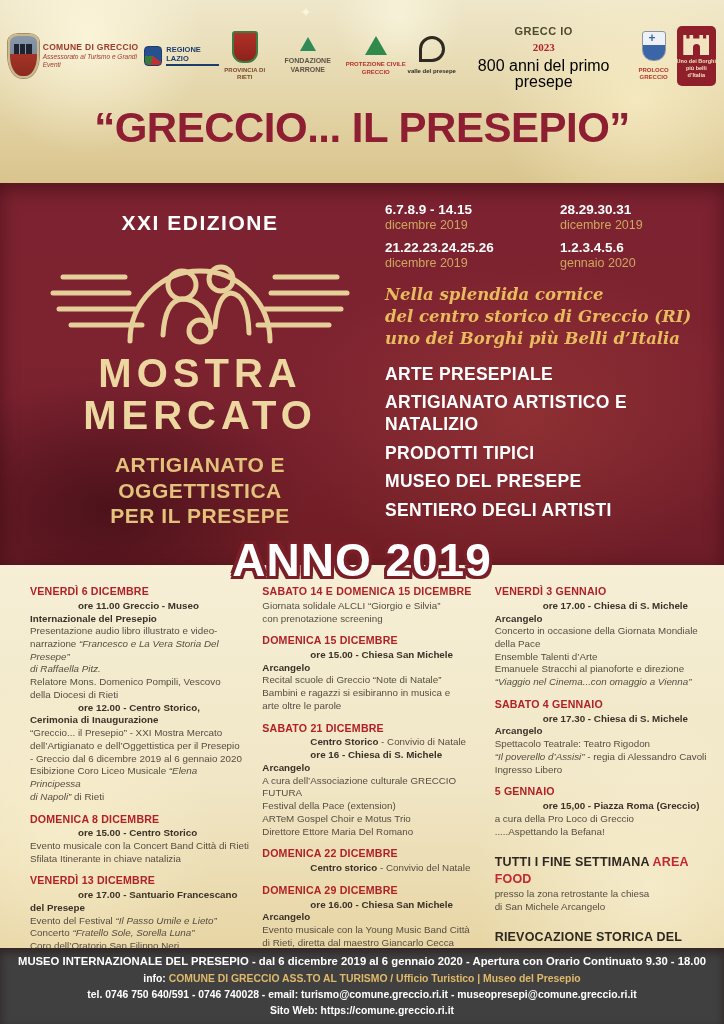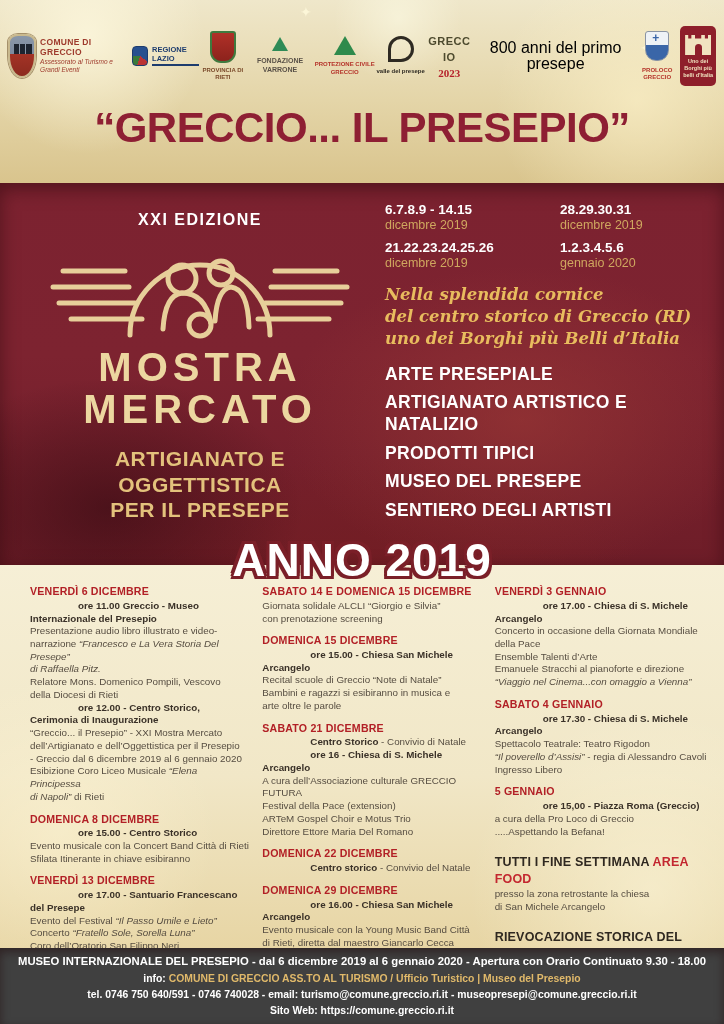--- a/index.html
+++ b/index.html
@@ -49,21 +49,21 @@
 
   
   .band{position:absolute;top:183px;left:0;width:724px;height:382px;
     background:
       radial-gradient(ellipse 340px 220px at 72% 62%, rgba(160,60,55,.55), transparent 70%),
       radial-gradient(ellipse 300px 200px at 15% 85%, rgba(45,8,14,.55), transparent 65%),
       radial-gradient(ellipse 400px 160px at 50% 100%, rgba(120,30,30,.45), transparent 70%),
       linear-gradient(180deg,#7c2230 0%,#7d2330 45%,#6e1d28 100%);
     box-shadow:inset 0 6px 18px rgba(40,5,10,.5);}
   .band-left{position:absolute;top:0;left:30px;width:340px;text-align:center;}
-  .edition{margin-top:28px;color:#fff;font-size:16px;font-weight:800;letter-spacing:1.5px;}
+  .edition{margin-top:28px;color:#fff;font-size:21px;font-weight:800;letter-spacing:1.5px;}
   .nativity{margin-top:8px;}
   .brand{color:#ecd7a0;font-size:40px;font-weight:800;letter-spacing:5px;line-height:1.04;margin-top:2px;}
   .subbrand{color:#e3c27c;font-size:21px;font-weight:800;letter-spacing:.5px;line-height:1.22;margin-top:16px;}
   .band-right{position:absolute;top:0;left:385px;width:330px;text-align:left;}
   .dates-grid{margin-top:20px;display:grid;grid-template-columns:175px 150px;row-gap:9px;}
   .date-days{color:#fff;font-size:13.5px;font-weight:800;line-height:1.1;}
   .date-month{color:#cfa75f;font-size:12.5px;line-height:1.15;}
   .tagline{margin-top:14px;color:#e8bc5e;font-family:"DejaVu Serif",serif;font-style:italic;
     font-size:16.5px;font-weight:600;line-height:1.32;}
   .features{list-style:none;margin:14px 0 0;padding:0;color:#fff;font-size:17.5px;font-weight:800;
@@ -137,21 +137,21 @@
       <div class="logo" style="flex-direction:column;">
         <div class="pc-tri"></div>
         <div class="cap" style="color:#b5332a;width:62px;">PROTEZIONE CIVILE GRECCIO</div>
       </div>
 
       <div class="logo" style="flex-direction:column;">
         <div class="valle-swirl"></div>
         <div class="cap" style="color:#2e2a22;width:50px;">valle del presepe</div>
       </div>
 
-      <div class="logo" style="flex-direction:row;">
+      <div class="logo" style="flex-direction:column;">
         <div class="g23">
           <span class="a">GRECC IO</span><br>
           <span class="b">2023</span>
         </div>
         <div class="g23 c">800 anni del primo presepe</div>
       </div>
 
       <div class="logo" style="flex-direction:column;">
         <div class="proloco-shield"></div>
         <div class="cap" style="color:#b5332a;width:46px;">PROLOCO GRECCIO</div>
@@ -250,21 +250,21 @@
           <div class="event-line"><span class="seg-n">“Greccio... il Presepio” - XXI Mostra Mercato</span></div>
           <div class="event-line"><span class="seg-n">dell’Artigianato e dell’Oggettistica per il Presepio</span></div>
           <div class="event-line"><span class="seg-n">- Greccio dal 6 dicembre 2019 al 6 gennaio 2020</span></div>
           <div class="event-line"><span class="seg-n">Esibizione Coro Liceo Musicale </span><span class="seg-i">“Elena Principessa</span></div>
           <div class="event-line"><span class="seg-i">di Napoli”</span><span class="seg-n"> di Rieti</span></div>
         </div>
         <div class="event">
           <div class="event-title"><span class="seg-h">DOMENICA 8 DICEMBRE</span></div>
           <div class="event-line"><span class="seg-b">ore 15.00 - Centro Storico</span></div>
           <div class="event-line"><span class="seg-n">Evento musicale con la Concert Band Città di Rieti</span></div>
-          <div class="event-line"><span class="seg-n">Sfilata Itinerante in chiave esibiranno</span></div>
+          <div class="event-line"><span class="seg-n">Sfilata Itinerante in chiave natalizia</span></div>
         </div>
         <div class="event">
           <div class="event-title"><span class="seg-h">VENERDÌ 13 DICEMBRE</span></div>
           <div class="event-line"><span class="seg-b">ore 17.00 - Santuario Francescano del Presepe</span></div>
           <div class="event-line"><span class="seg-n">Evento del Festival </span><span class="seg-i">“Il Passo Umile e Lieto”</span></div>
           <div class="event-line"><span class="seg-n">Concerto </span><span class="seg-i">“Fratello Sole, Sorella Luna”</span></div>
           <div class="event-line"><span class="seg-n">Coro dell’Oratorio San Filippo Neri</span></div>
         </div>
         <div class="event">
           <div class="event-title"><span class="seg-h">SABATO 14 DICEMBRE</span></div>

